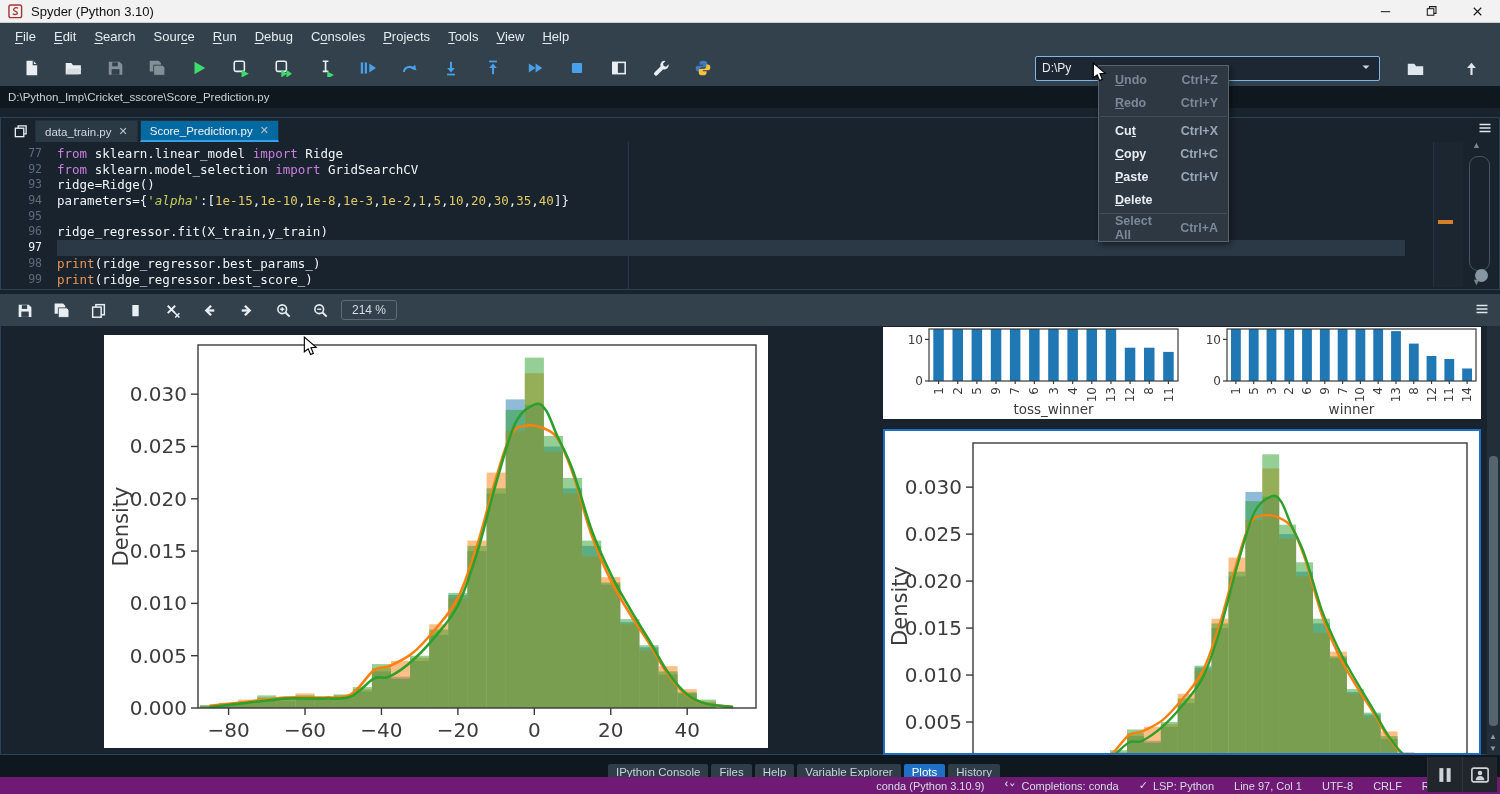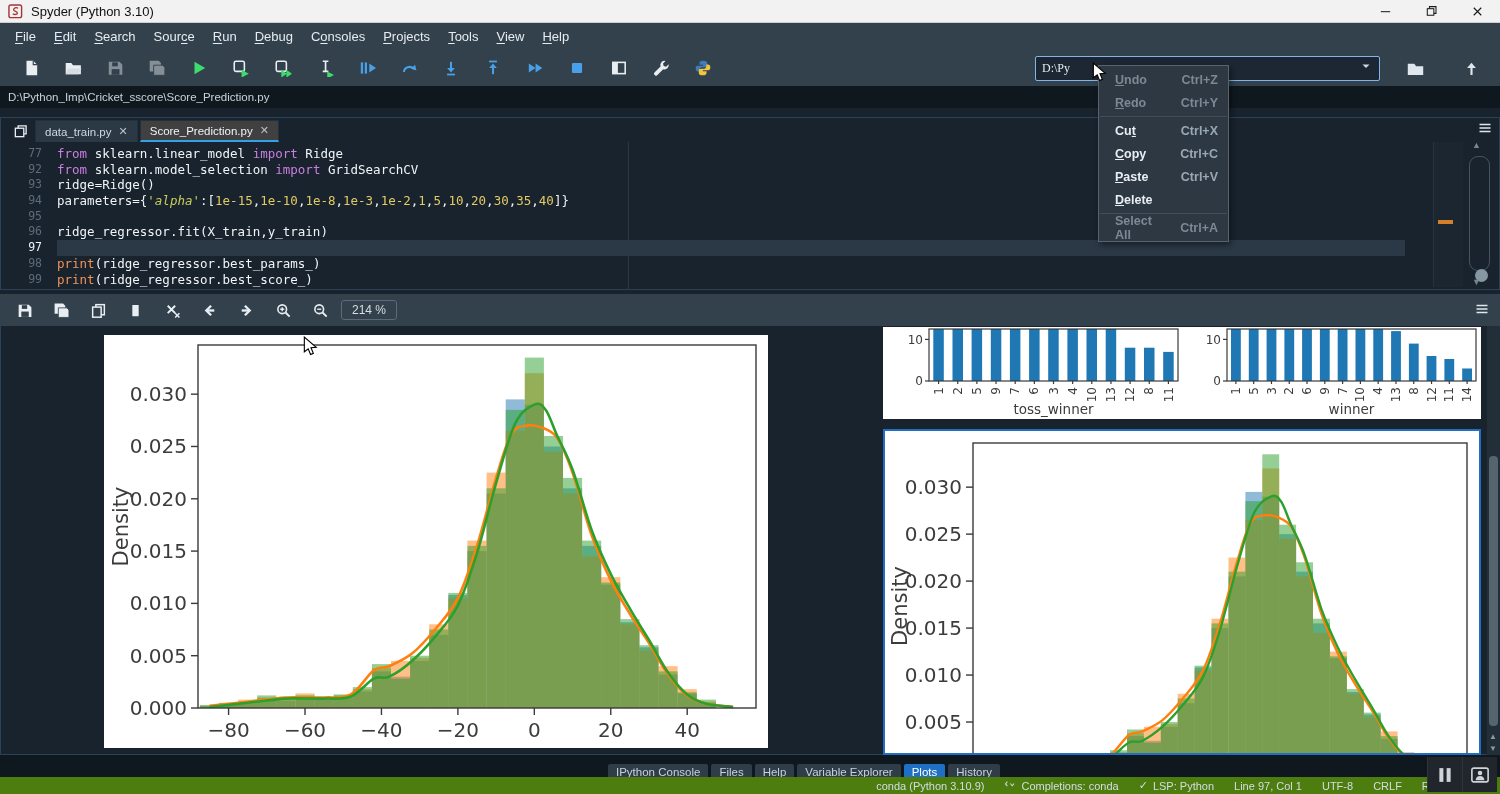--- a/index.html
+++ b/index.html
@@ -15,34 +15,34 @@
   .winbtn{width:46px;height:100%;display:flex;align-items:center;justify-content:center;}
   
   #menubar{left:0;top:23px;width:1500px;height:27px;background:#32414B;display:flex;align-items:center;
            padding-left:6px;font-size:13px;color:#e6ecf1;}
   .menu-item{padding:3px 9px;}
   .menu-item u{text-underline-offset:2px;}
   
   #toolbar{left:0;top:50px;width:1500px;height:36px;background:#32414B;display:flex;align-items:center;padding-left:10px;}
   .tbtn{width:42px;height:28px;display:flex;align-items:center;justify-content:center;}
   .tbtn.dis{opacity:.45;}
-  #workdir-zone{position:absolute;right:8px;top:4px;display:flex;align-items:center;gap:14px;font-family:Liberation Serif, serif;}
+  #workdir-zone{position:absolute;right:8px;top:4px;display:flex;align-items:center;gap:14px;}
   #workdir{width:345px;height:25px;background:#1c2733;border:1px solid #7fb6e8;border-radius:2px;
            display:flex;align-items:center;font-size:12px;color:#e6ecf1;padding:0 6px;}
   #workdir .caret{margin-left:auto;}
   
   #pathbar{left:0;top:86px;width:1500px;height:22px;background:#10181f;display:flex;align-items:center;
            padding-left:8px;font-size:11.5px;color:#c7d2da;}
   
   #editor-pane{left:0;top:117px;width:1500px;height:173px;background:#19232D;border:1px solid #2a4257;}
   #tabbar{position:absolute;left:0;top:0;width:100%;height:24px;display:flex;align-items:flex-end;background:#19232D;}
   #browse-tabs{width:30px;height:22px;display:flex;align-items:center;justify-content:center;margin-left:4px;}
   .etab{height:22px;display:flex;align-items:center;gap:7px;padding:0 9px;font-size:11.5px;color:#cfd8de;
         background:#2b3945;margin-right:2px;border:1px solid #22303c;border-bottom:none;}
-  .etab.active{background:#404040;border-bottom:2px solid #33a0e8;color:#eef3f7;}
+  .etab.active{background:#0369a1;border-bottom:2px solid #33a0e8;color:#eef3f7;}
   .etab .x{font-size:11px;color:#b7c2cb;}
   #editor-options{position:absolute;right:6px;top:2px;}
   #codearea{position:absolute;left:0;top:24px;right:0;bottom:0;font-family:"DejaVu Sans Mono",monospace;
             font-size:12.5px;line-height:15.7px;padding-top:4px;overflow:hidden;}
   .crow{display:flex;height:15.7px;white-space:pre;}
   .lnum{width:56px;text-align:right;padding-right:15px;color:#5c6c79;flex:none;font-size:11.5px;}
   .ctext{flex:1;margin-right:94px;}
   .crow.cur .ctext{background:#2b3947;}
   .crow.cur .lnum{color:#eef3f7;}
   .kw{color:#cb7ee0;} .str{color:#c9cf58;font-style:italic;} .num{color:#e3cb64;} .blt{color:#ef9355;} .pln{color:#f0f4f7;}
@@ -74,21 +74,21 @@
   #thumb-winner{position:absolute;left:316px;top:0;}
   #thumb-selected{position:absolute;left:882px;top:103px;width:598px;height:326px;border:2px solid #1f6fc4;background:#fff;overflow:hidden;}
   #plots-scrollbar{position:absolute;right:0;top:0;width:13px;height:429px;background:#222e38;}
   #plots-thumbtrack{position:absolute;left:2px;top:130px;width:9px;height:270px;border-radius:4px;background:#55656f;}
   .ps-arrow{position:absolute;left:2px;font-size:8px;color:#8b99a4;}
   
   #panetabs{left:0;top:755px;width:1500px;height:33px;background:#10181f;display:flex;align-items:center;gap:3px;padding-left:608px;}
   .ptab{padding:2px 8px;font-size:11.5px;background:#2f3d49;color:#c7d2da;border-radius:2px 2px 0 0;}
   .ptab.active{background:#1f6fc4;color:#fff;}
   
-  #statusbar{left:0;top:777px;width:1500px;height:17px;background:#4d7c0f;display:flex;align-items:center;
+  #statusbar{left:0;top:777px;width:1500px;height:17px;background:#701a75;display:flex;align-items:center;
              justify-content:flex-end;gap:20px;font-size:11px;color:#d6dde3;padding-right:60px;}
   .sb-item{display:flex;align-items:center;gap:5px;white-space:nowrap;}
   
   #overlay-controls{left:1427px;top:757px;width:70px;height:35px;background:#20262b;display:flex;z-index:60;}
   .ovbtn{flex:1;display:flex;align-items:center;justify-content:center;border-left:1px solid #2e353b;}
   
   .cursor{z-index:80;pointer-events:none;}
   svg text{font-family:"DejaVu Sans",sans-serif;}
 </style>
 </head>

